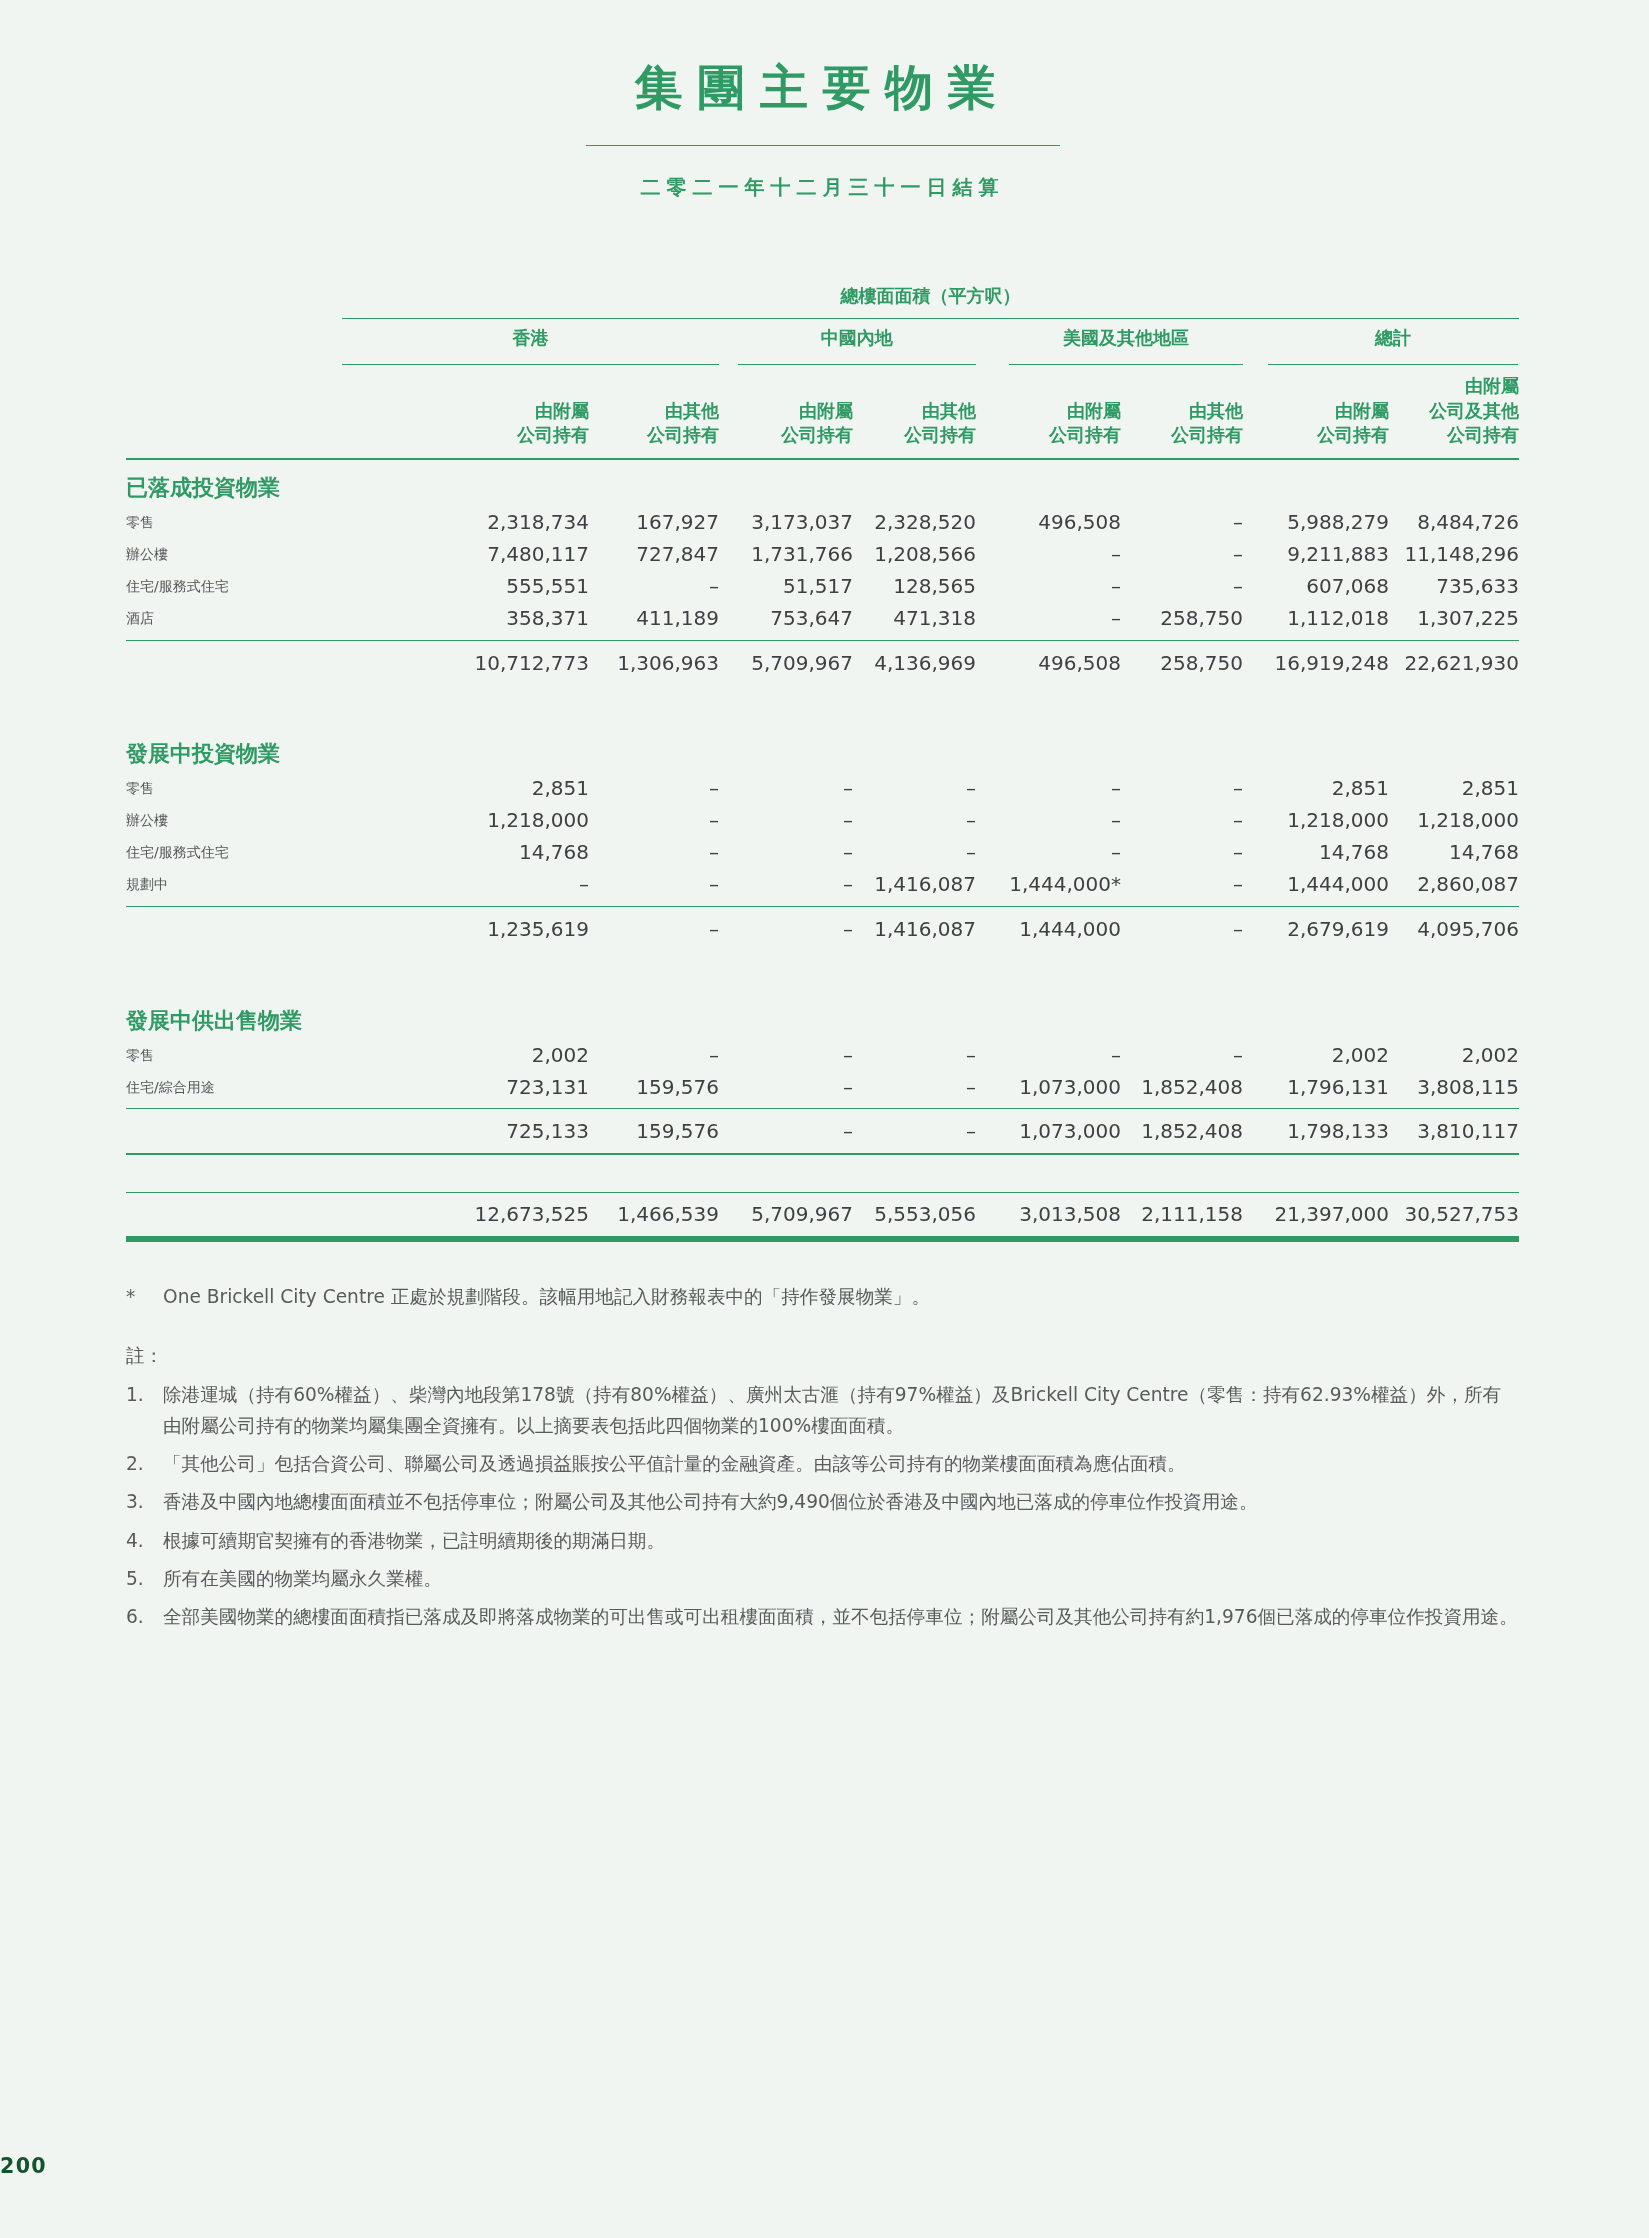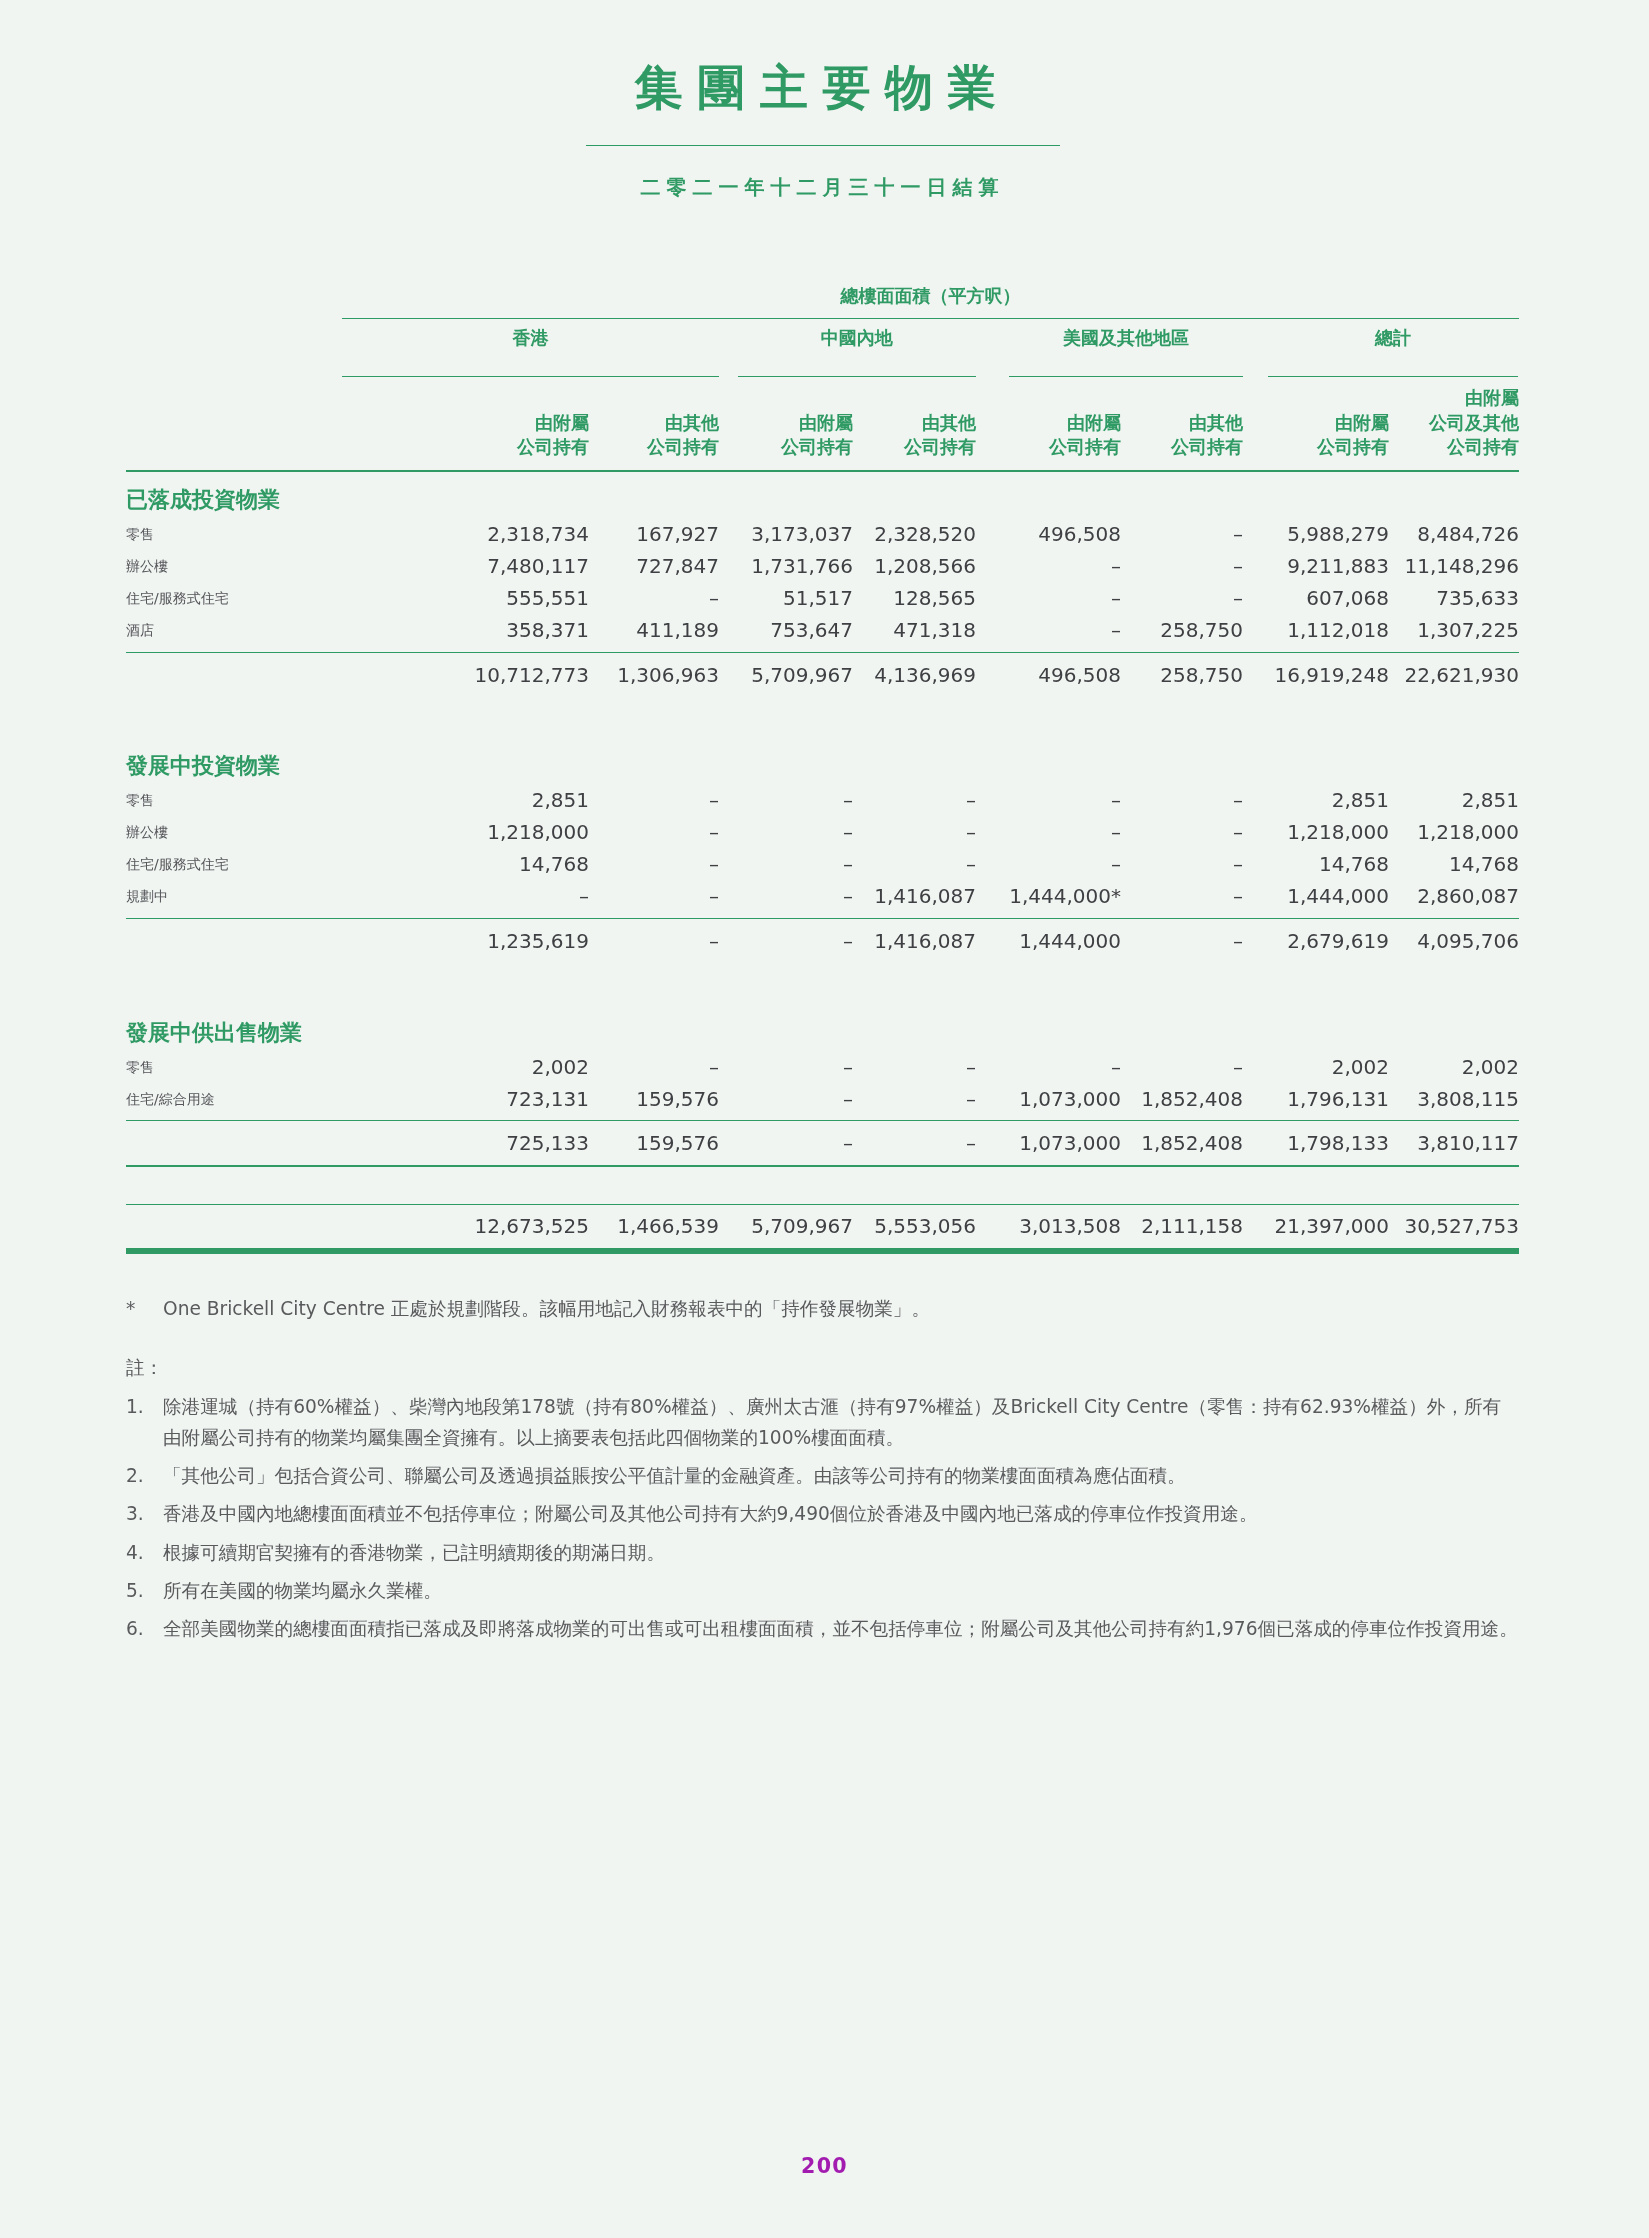--- a/index.html
+++ b/index.html
@@ -37,21 +37,21 @@
     border-bottom:1.7px solid #2f9a64;
     text-align:center;
     font-size:18px;font-weight:bold;color:#2f9a64;
     padding-bottom:10.6px;line-height:22.6px;
   }
   .grow{display:grid;grid-template-columns:216px 377px 257px 267px 275px;}
   .gline{
     border-bottom:1.7px solid #2f9a64;
     text-align:center;
     font-size:18px;font-weight:bold;color:#2f9a64;
-    padding:8px 0 26px 0;line-height:22.6px;
+    padding:8px 0 14px 0;line-height:22.6px;
   }
   .gc2 .gline{margin-left:18.6px;}
   .gc3 .gline{margin-left:33px;}
   .gc4 .gline{margin-left:25px;}
 
   .trow{display:grid;grid-template-columns:216px 247px 130px 134px 123px 145px 122px 146px 130px;}
   .trow .n{text-align:right;font-size:20px;line-height:32px;color:#3f4043;}
   .trow .lab{font-size:14px;line-height:32px;color:#55565a;}
   .trow.hdr .n{
     color:#2f9a64;font-weight:bold;font-size:18px;
@@ -81,21 +81,21 @@
   }
   .fnote .marker{color:#595a5c;}
   .notes-label{
     margin-top:28px;font-size:18.6px;color:#595a5c;line-height:31px;
   }
   .fnote + .fnote{margin-top:7.3px;}
   .fnote.first{margin-top:8px;}
 
   .page-number{
     position:absolute;left:0;bottom:61px;width:100%;
-    text-align:center;font-size:20.6px;font-weight:bold;color:#a21caf;
+    text-align:left;font-size:20.6px;font-weight:bold;color:#14532d;
     letter-spacing:1.3px;
   }
 </style>
 </head>
 <body>
 
 <div class="page">
   <div class="content">
 
     <div class="doc-title">集團主要物業</div>

